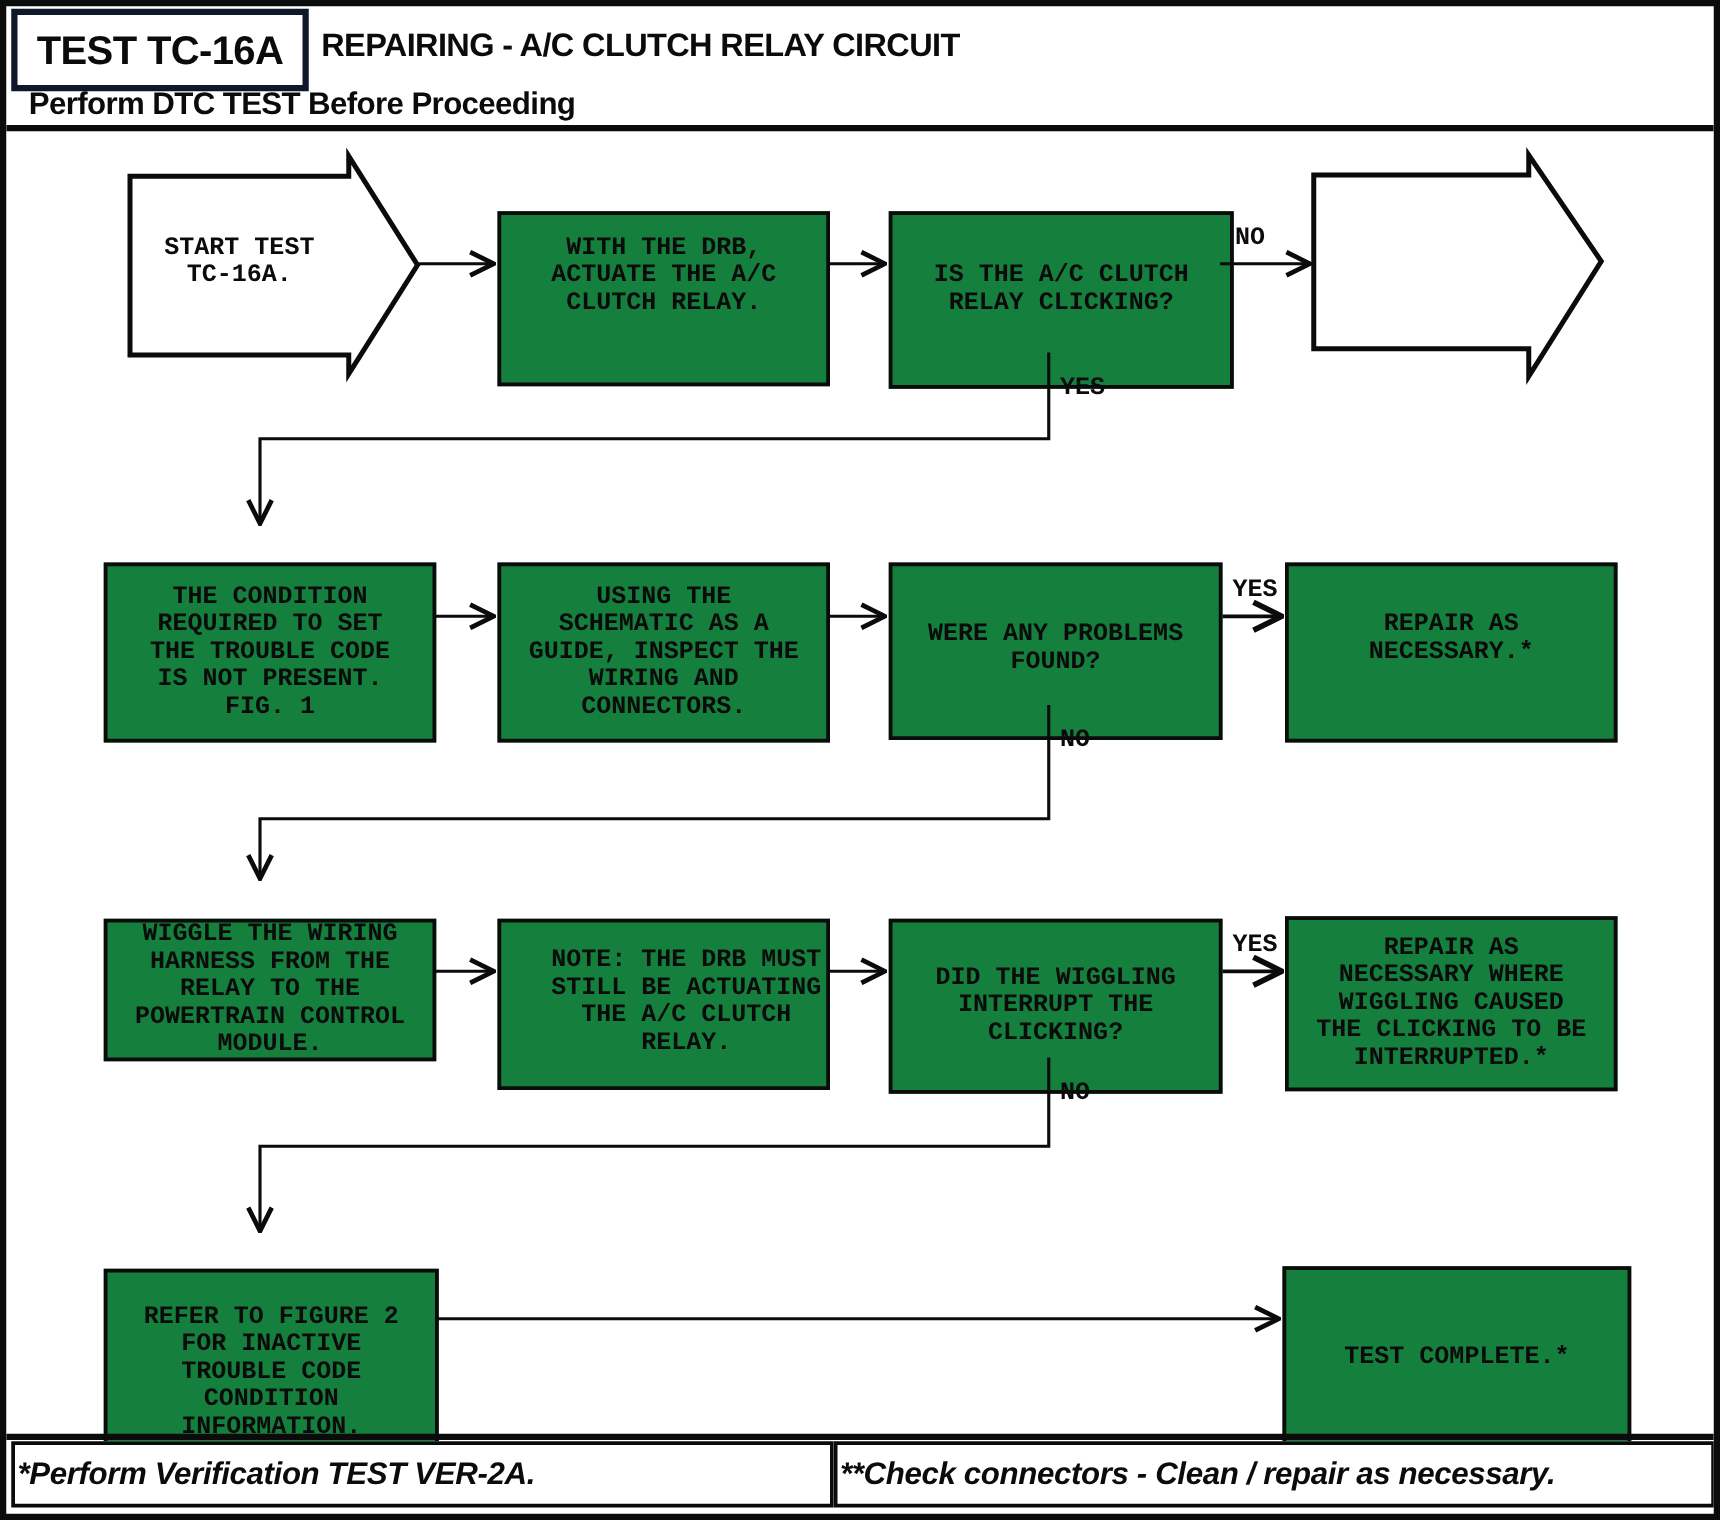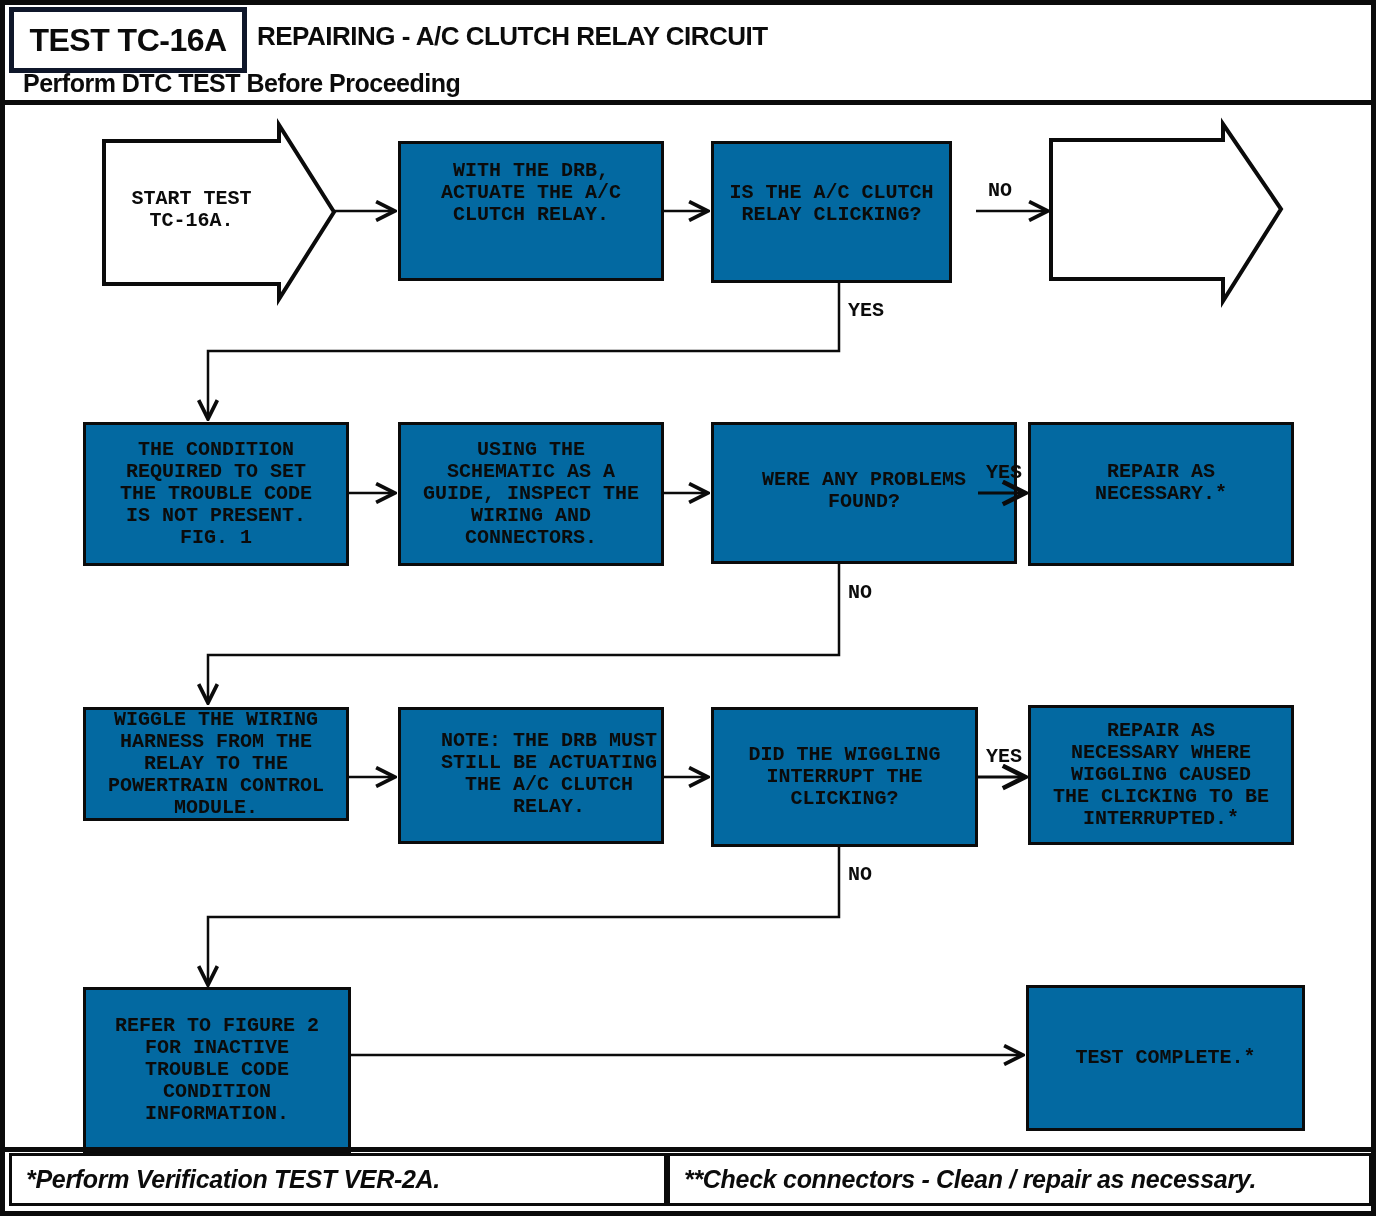--- a/index.html
+++ b/index.html
@@ -27,26 +27,27 @@
   .subtitle{
     position:absolute;left:18px;top:64px;
     font-weight:bold;font-size:25px;letter-spacing:-0.5px;white-space:nowrap;
   }
   .header-rule{
     position:absolute;left:0;top:95px;width:100%;height:5px;background:#0b0b0b;
   }
   
   .node{
     position:absolute;box-sizing:border-box;
-    border:3px solid #0b0b0b;background:#0369a1;
+    border:3px solid #0b0b0b;background:#15803d;
     display:flex;align-items:center;justify-content:center;
     text-align:center;
     font-family:"Liberation Mono","DejaVu Sans Mono",monospace;
     font-weight:700;font-size:20px;line-height:22px;
     padding:4px;
+    margin-top:28px;
   }
   .node .txt{white-space:pre-line;}
   .node.top-align{align-items:flex-start;}
   .arrow-text{
     position:absolute;display:flex;align-items:center;justify-content:center;
     text-align:center;
     font-family:"Liberation Mono","DejaVu Sans Mono",monospace;
     font-weight:700;font-size:20px;line-height:22px;
     pointer-events:none;z-index:6;
   }
@@ -57,21 +58,21 @@
     font-weight:700;font-size:20px;line-height:20px;z-index:6;
   }
   #wires{position:absolute;left:0;top:0;width:1376px;height:1216px;z-index:5;pointer-events:none;}
   
   .footer-rule{position:absolute;left:0;top:1142px;width:100%;height:5px;background:#0b0b0b;}
   .footer-cell{
     position:absolute;top:1148px;height:53px;box-sizing:border-box;
     border:3px solid #0b0b0b;background:#fff;
     display:flex;align-items:center;
     font-weight:bold;font-style:italic;font-size:25px;letter-spacing:-0.3px;
-    padding-left:14px;white-space:nowrap;
+    padding-left:2px;white-space:nowrap;
   }
   .footer-cell.left{left:4px;width:658px;}
   .footer-cell.right{left:662px;width:705px;}
 </style>
 </head>
 <body>
 
 <div id="page">
 
   <div class="id-box">
@@ -112,40 +113,40 @@
   <div class="arrow-text" style="left:99px;top:170px;width:175px;height:70px;">
     <span class="txt">START TEST
 TC-16A.</span>
   </div>
 
   <div class="node top-align" style="left:393px;top:136px;width:266px;height:140px;padding-top:16px;">
     <span class="txt">WITH THE DRB,
 ACTUATE THE A/C
 CLUTCH RELAY.</span>
   </div>
-  <div class="node top-align" style="left:706px;top:136px;width:241px;height:142px;padding-top:38px;">
+  <div class="node top-align" style="left:706px;top:136px;width:276px;height:142px;padding-top:38px;">
     <span class="txt">IS THE A/C CLUTCH
 RELAY CLICKING?</span>
   </div>
 
   <div class="node" style="left:78px;top:417px;width:266px;height:144px;">
     <span class="txt">THE CONDITION
 REQUIRED TO SET
 THE TROUBLE CODE
 IS NOT PRESENT.
 FIG. 1</span>
   </div>
   <div class="node" style="left:393px;top:417px;width:266px;height:144px;">
     <span class="txt">USING THE
 SCHEMATIC AS A
 GUIDE, INSPECT THE
 WIRING AND
 CONNECTORS.</span>
   </div>
-  <div class="node top-align" style="left:706px;top:417px;width:306px;height:142px;padding-top:44px;">
+  <div class="node top-align" style="left:706px;top:417px;width:267px;height:142px;padding-top:44px;">
     <span class="txt">WERE ANY PROBLEMS
 FOUND?</span>
   </div>
   <div class="node top-align" style="left:1023px;top:417px;width:266px;height:144px;padding-top:36px;">
     <span class="txt">REPAIR AS
 NECESSARY.*</span>
   </div>
 
   <div class="node" style="left:78px;top:702px;width:266px;height:114px;align-items:center;">
     <span class="txt">WIGGLE THE WIRING

